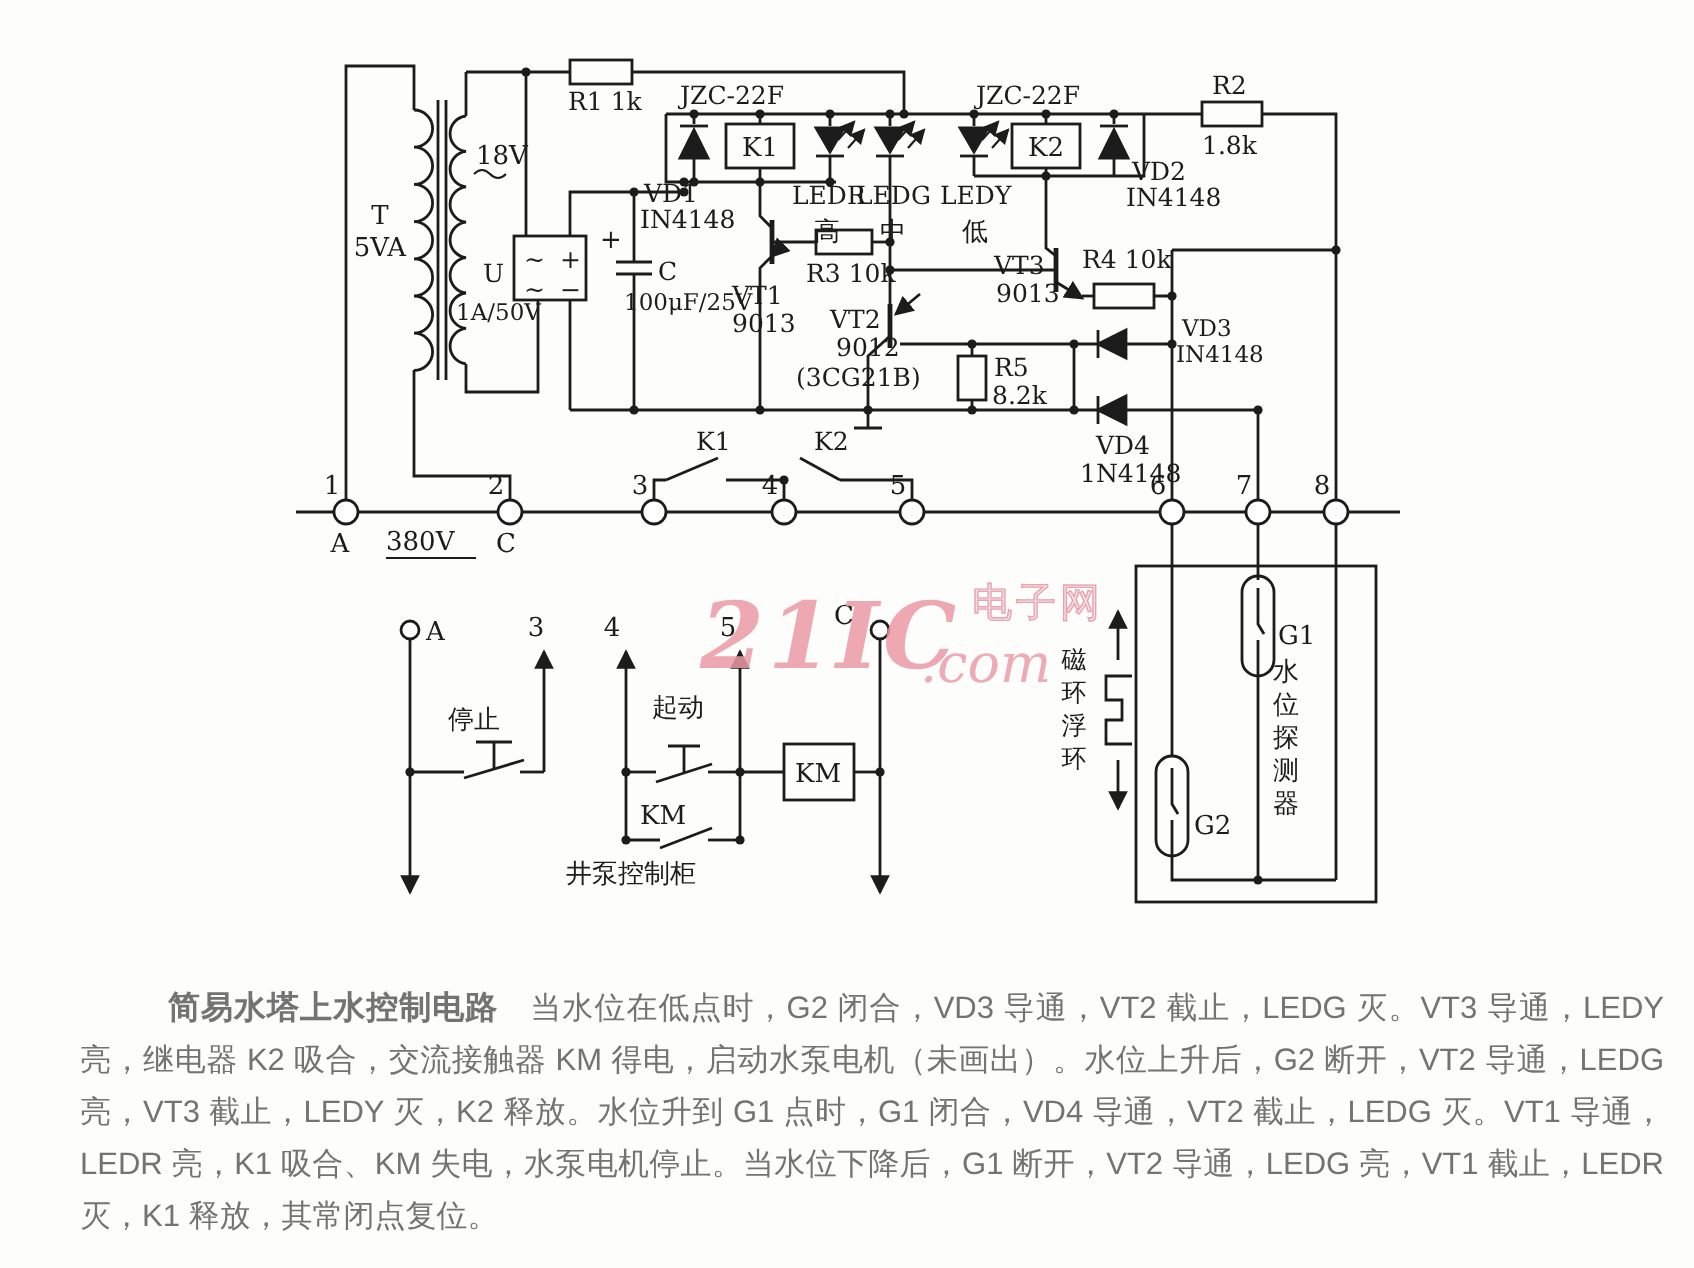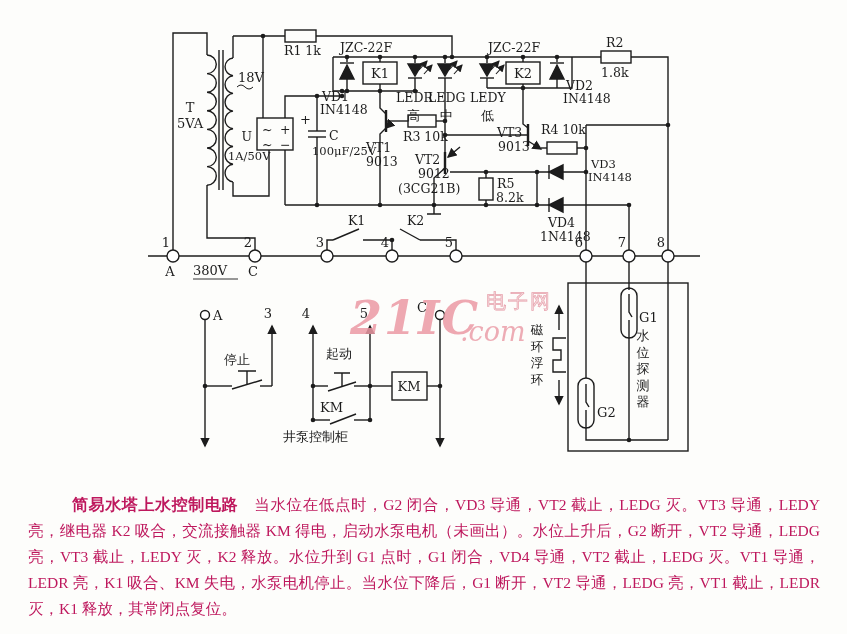--- a/index.html
+++ b/index.html
@@ -7,23 +7,23 @@
         font-family:"DejaVu Serif", serif;}
   svg{position:absolute;left:0;top:0;}
   svg text{fill:#1c1c1c;font-family:"DejaVu Serif", serif;}
   .lbl{font-size:12.5px;}
   .sm{font-size:11.5px;}
   .num{font-size:13px;}
   .cnl{font-size:13px;}
   .wm-big{font-size:46px;font-weight:bold;font-style:italic;fill:#ec9aa5;opacity:.85;letter-spacing:2px;}
   .wm-dom{font-size:27px;font-style:italic;fill:#ea99a4;opacity:.8;}
   .wm-cn{font-size:20px;fill:#f7dde0;stroke:#e59aa6;stroke-width:.7;opacity:.9;letter-spacing:2px;}
-  #caption{position:absolute;left:28px;top:492px;width:792px;
-           font-size:15.5px;line-height:26px;text-align:justify;color:#be185d;
-           text-indent:44px;font-family:Liberation Serif, serif;}
+  #caption{position:absolute;left:40px;top:492px;width:792px;
+           font-size:15.5px;line-height:26px;text-align:justify;color:#737373;
+           text-indent:44px;font-family:Liberation Sans, sans-serif;}
   #caption .cap-title{font-weight:bold;font-size:16px;}
 </style>
 </head>
 <body>
 
 <div id="page">
 <svg width="847" height="634" viewBox="0 0 847 634">
   <defs>
     <marker id="arr" markerWidth="8" markerHeight="8" refX="6" refY="3.5" orient="auto">
       <path d="M0,0 L7,3.5 L0,7 Z" fill="#1c1c1c"></path>

